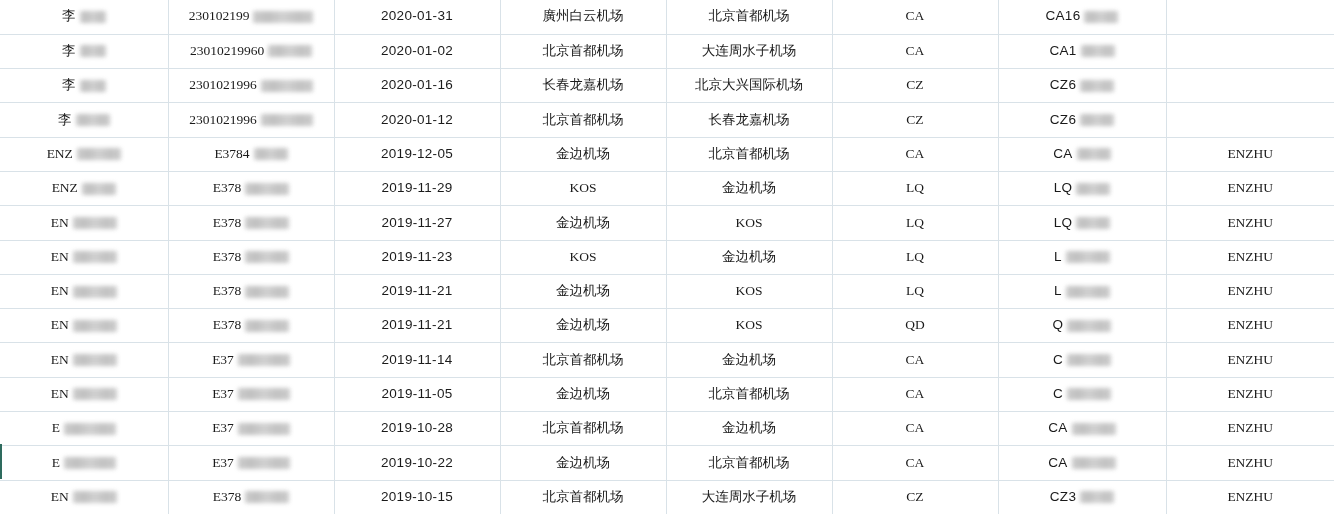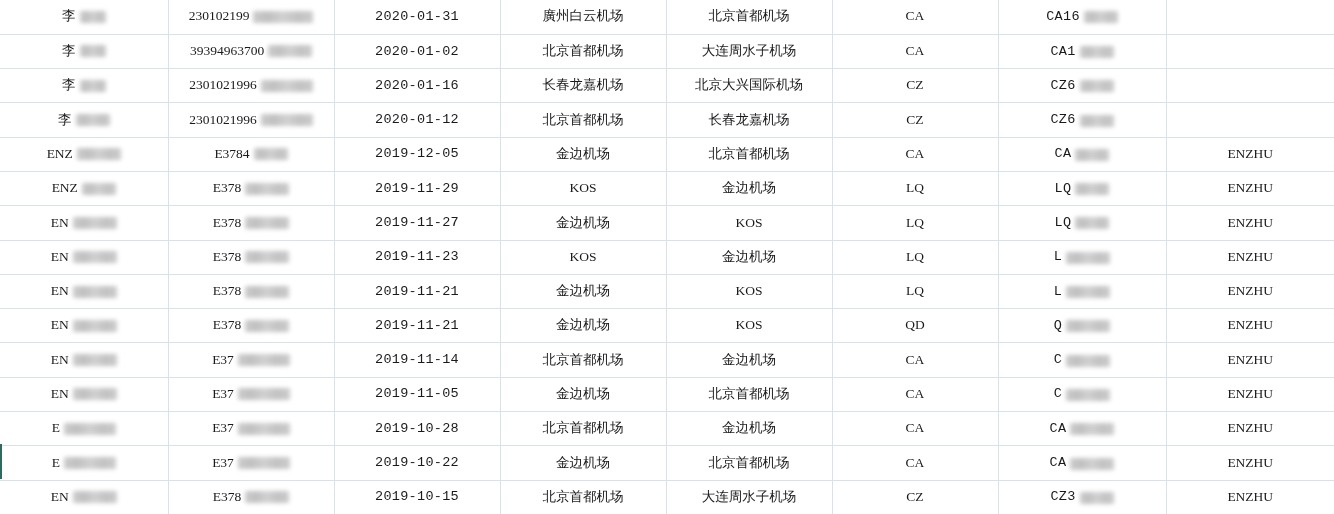--- a/index.html
+++ b/index.html
@@ -78,21 +78,21 @@
   .blur.w4 { width: 52px; }
   .blur.w5 { width: 60px; }
 
   
   .edge-mark {
     position: absolute;
     left: 0;
     width: 2px;
     background: #2e6b5e;
   }
-  .row-date, .row-code { font-family: Liberation Mono, monospace; letter-spacing: 0.3px; }
+  .row-date, .row-code { font-family: Liberation Sans, sans-serif; letter-spacing: 0.3px; }
 </style>
 </head>
 <body>
 
 <div class="table-wrap">
   <div class="edge-mark" style="top: 444px; height: 35px;"></div>
   <table class="flight-table">
     <colgroup>
       <col class="c-name">
         <col class="c-id">
@@ -132,21 +132,21 @@
           <td class="last-col"><span class="cell-inner">
               <span class="txt"></span>
             </span></td>
         </tr>
         <tr>
           <td><span class="cell-inner">
               <span class="txt">李</span>
               <span class="blur w1"></span>
             </span></td>
           <td><span class="cell-inner">
-              <span class="txt">39394963700</span>
+              <span class="txt">23010219960</span>
               <span class="blur w3"></span>
             </span></td>
           <td><span class="cell-inner">
               <span class="txt row-date">2020-01-02</span>
             </span></td>
           <td><span class="cell-inner">
               <span class="txt">北京首都机场</span>
             </span></td>
           <td><span class="cell-inner">
               <span class="txt">大连周水子机场</span>

